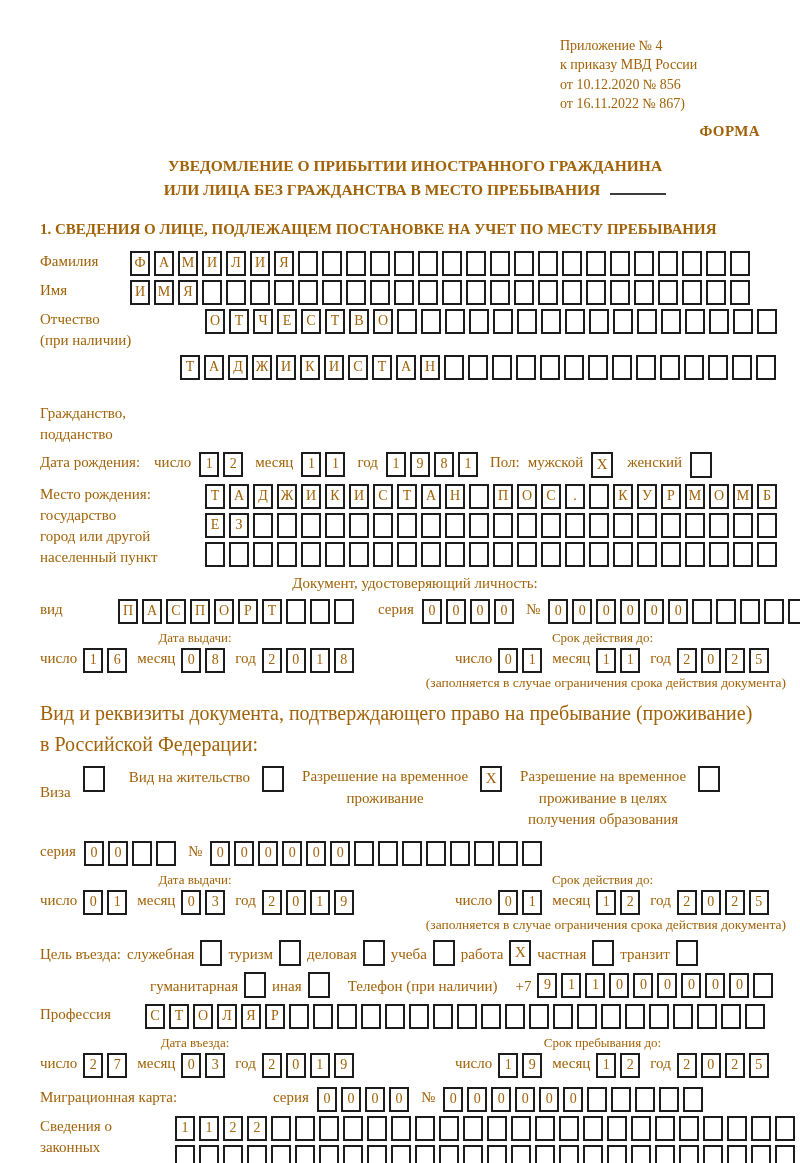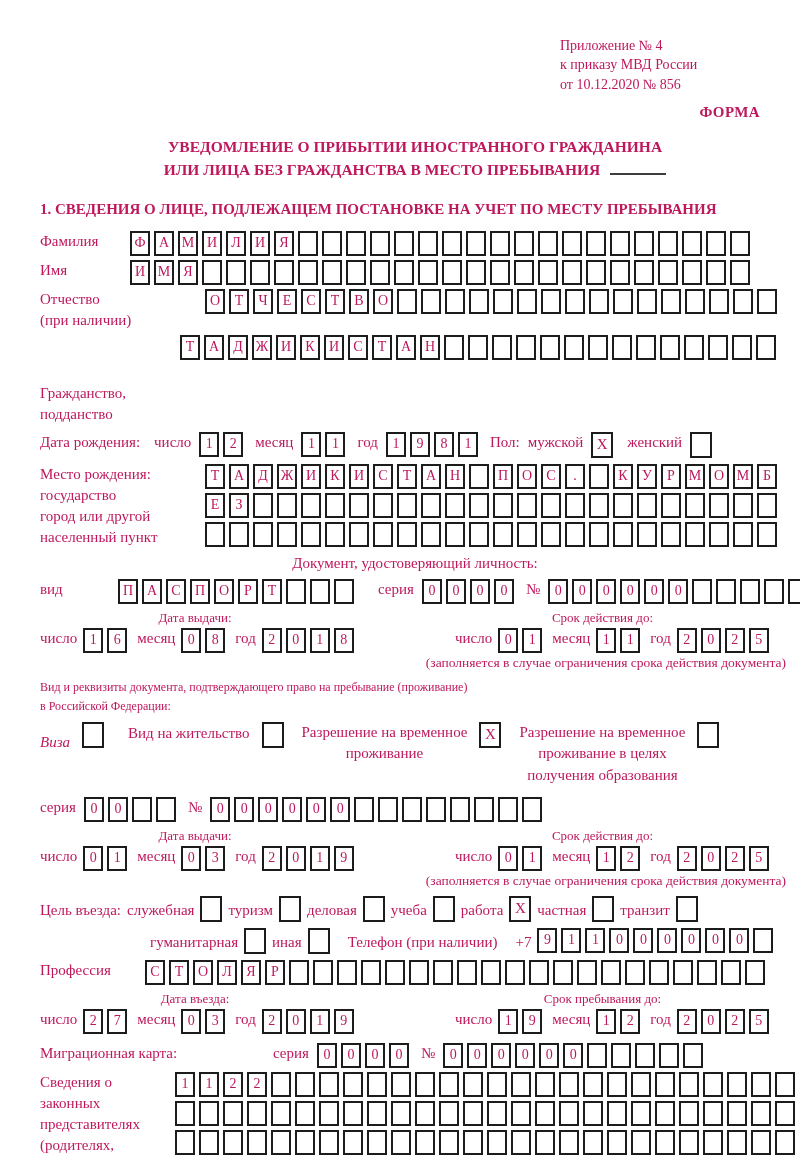--- a/index.html
+++ b/index.html
@@ -1,21 +1,21 @@
 <!DOCTYPE html>
 <html lang="ru"><head>
 <meta charset="utf-8">
 <style>
   html,body { margin:0; padding:0; background:#e8e8e8; }
   .page {
     position:relative;
     width:800px; height:1163px;
     margin:0 auto;
     background:#ffffff;
-    color:#be185d;
+    color:#a16207;
     font-family:"Liberation Serif","DejaVu Serif",serif;
     box-sizing:border-box;
     padding:36px 10px 0 40px;
     overflow:hidden;
   }
   
   .hdr-ref { margin-left:520px; font-size:14px; line-height:1.38; }
   .hdr-ref .gap { margin-top:5px; }
   .forma { text-align:right; padding-right:30px; font-weight:bold; font-size:15px; margin-top:10px; letter-spacing:0.4px; }
   .title { text-align:center; font-weight:bold; font-size:15.5px; margin-top:14px; line-height:1.5; }
@@ -53,40 +53,41 @@
 
   .twocol { display:flex; font-size:15px; margin-bottom:2px; }
   .col-left { width:370px; flex:none; }
   .col-right { flex:1; padding-left:45px; box-sizing:border-box; }
   .dg-caption { text-align:center; font-size:13px; margin-bottom:2px; }
   .col-left .dg-caption { padding-right:60px; }
   .col-right .dg-caption { padding-right:40px; }
   .dg { display:flex; align-items:flex-start; gap:6px; }
 
   .note { font-size:13.5px; text-align:right; padding-right:4px; margin:1px 0 7px; }
-  .para { font-size:12px; line-height:1.55; margin:2px 0 6px; }
+  .para { font-size:20px; line-height:1.55; margin:2px 0 6px; }
 
   .staydoc { display:flex; align-items:flex-start; gap:12px; font-size:15px; margin:6px 0 10px; }
   .center-col { text-align:center; line-height:1.45; flex:none; }
 
   .purpose-row { display:flex; align-items:center; gap:6px; font-size:15px; margin-bottom:6px; flex-wrap:nowrap; }
   .purpose-row .it { margin-top:3px; }
   .indent110 { margin-left:110px; }
 
   .reps { display:flex; align-items:flex-start; font-size:15px; margin-top:4px; }
 </style>
 </head>
 <body>
 
 <div class="page">
 
   <div class="hdr-ref">
     <div>Приложение № 4</div>
     <div>к приказу МВД России</div>
     <div>от 10.12.2020 № 856</div>
+    <div>от 16.11.2022 № 867)</div>
   </div>
 
   <div class="forma">ФОРМА</div>
 
   <div class="title">
     <div>УВЕДОМЛЕНИЕ О ПРИБЫТИИ ИНОСТРАННОГО ГРАЖДАНИНА</div>
     <div>
       <span>ИЛИ ЛИЦА БЕЗ ГРАЖДАНСТВА В МЕСТО ПРЕБЫВАНИЯ</span><span class="title-underline"></span>
     </div>
   </div>
@@ -184,21 +185,21 @@
     </div>
   </div>
   <div class="note">(заполняется в случае ограничения срока действия документа)</div>
 
   <div class="para">
     <span>Вид и реквизиты документа, подтверждающего право на пребывание (проживание)</span><br>
     <span>в Российской Федерации:</span>
   </div>
 
   <div class="staydoc">
-    <span class="it" style="margin-top:12px;font-style:italic;">Виза</span>
+    <span class="it" style="margin-top:18px;">Виза</span>
     <span class="cbox"></span>
     <span class="it ml12" style="margin-top:3px;">Вид на жительство</span>
     <span class="cbox"></span>
     <span class="center-col ml6">
       <span>Разрешение на временное</span><br>
       <span>проживание</span>
     </span>
     <span class="cbox">X</span>
     <span class="center-col ml6">
       <span>Разрешение на временное</span><br>

